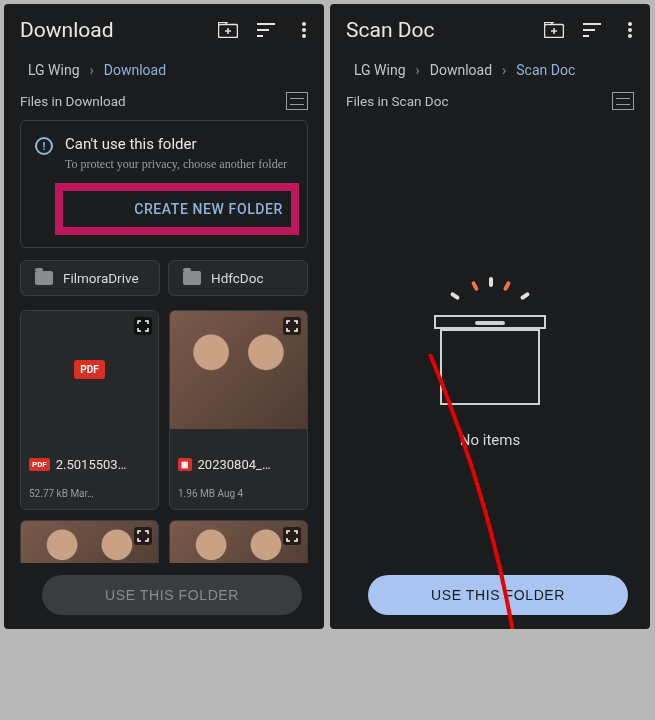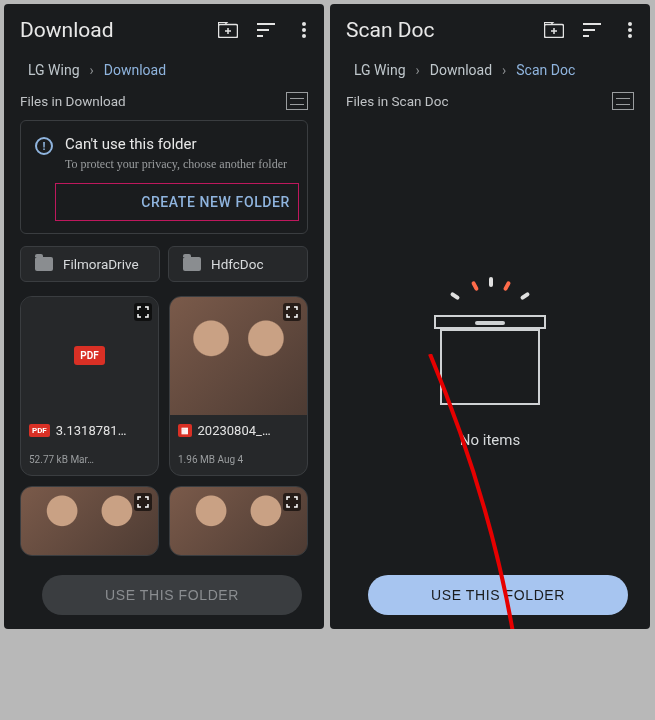--- a/index.html
+++ b/index.html
@@ -69,21 +69,21 @@
   .privacy-box .row { display:flex; gap:12px; }
   .info-icon {
     width: 18px; height: 18px; border:2px solid #8fb4de; border-radius:50%;
     display:flex; align-items:center; justify-content:center; font-size:11px; font-weight:bold; color:#8fb4de;
     flex-shrink:0; margin-top:2px;
   }
   .privacy-text .heading { font-size: 15px; color:#e8e8e8; margin-bottom:4px; }
   .privacy-text .sub { font-size: 12px; color:#9a9d9f; line-height:1.3;font-family:Liberation Serif, serif; }
   .create-folder-wrap {
     display:flex; justify-content:flex-end; margin-top:10px;
-    border: 1px solid #be185d;
+    border: 8px solid #be185d;
     padding: 6px 0 6px 6px;
     margin-left: 20px;
     margin-right: -6px;
   }
   .create-folder {
     color: #8fb4de;
     font-size: 14px;
     font-weight: 500;
     letter-spacing: 0.6px;
     padding: 4px 8px;
@@ -107,24 +107,25 @@
   .folder-icon { width:18px; height:14px; background:#8a8d90; border-radius:2px; position:relative; }
   .folder-icon::before { content:""; position:absolute; top:-3px; left:0; width:8px; height:3px; background:#8a8d90; border-radius:2px 2px 0 0; }
   .thumb-grid {
     display:grid;
     grid-template-columns: 1fr 1fr;
     gap: 10px;
   }
   .thumb {
     background:#26282a;
     border:1px solid #3a3d40;
-    border-radius:12px;
+    border-radius:6px;
     overflow:hidden;
     display:flex;
     flex-direction:column;
+    gap:20px;
   }
   .thumb-img {
     height: 118px;
     position:relative;
     display:flex; align-items:center; justify-content:center;
     background: linear-gradient(135deg,#5d4337,#3f2e27);
   }
   .thumb-img.pdf { background:#26282a; }
   .pdf-badge {
     background:#d93025; color:#fff; font-size:10px; font-weight:600;
@@ -274,21 +275,21 @@
           <span class="pdf-badge">PDF</span>
           <div class="fullscreen-icon">
             <svg width="12" height="12" viewBox="0 0 12 12" stroke-width="1.5" fill="none">
                 <path d="M1 4 V1 H4 M8 1 H11 V4 M11 8 V11 H8 M4 11 H1 V8"></path>
               </svg>
           </div>
         </div>
         <div class="thumb-meta">
           <div class="name-row">
             <span class="type-badge">PDF</span>
-            <span>3.1318781…</span>
+            <span>2.5015503…</span>
           </div>
           <div class="sub">52.77 kB Mar…</div>
         </div>
       </div>
       <div class="thumb">
         <div class="thumb-img">
           <div class="face"></div>
           <div class="fullscreen-icon">
             <svg width="12" height="12" viewBox="0 0 12 12" stroke-width="1.5" fill="none">
                 <path d="M1 4 V1 H4 M8 1 H11 V4 M11 8 V11 H8 M4 11 H1 V8"></path>

